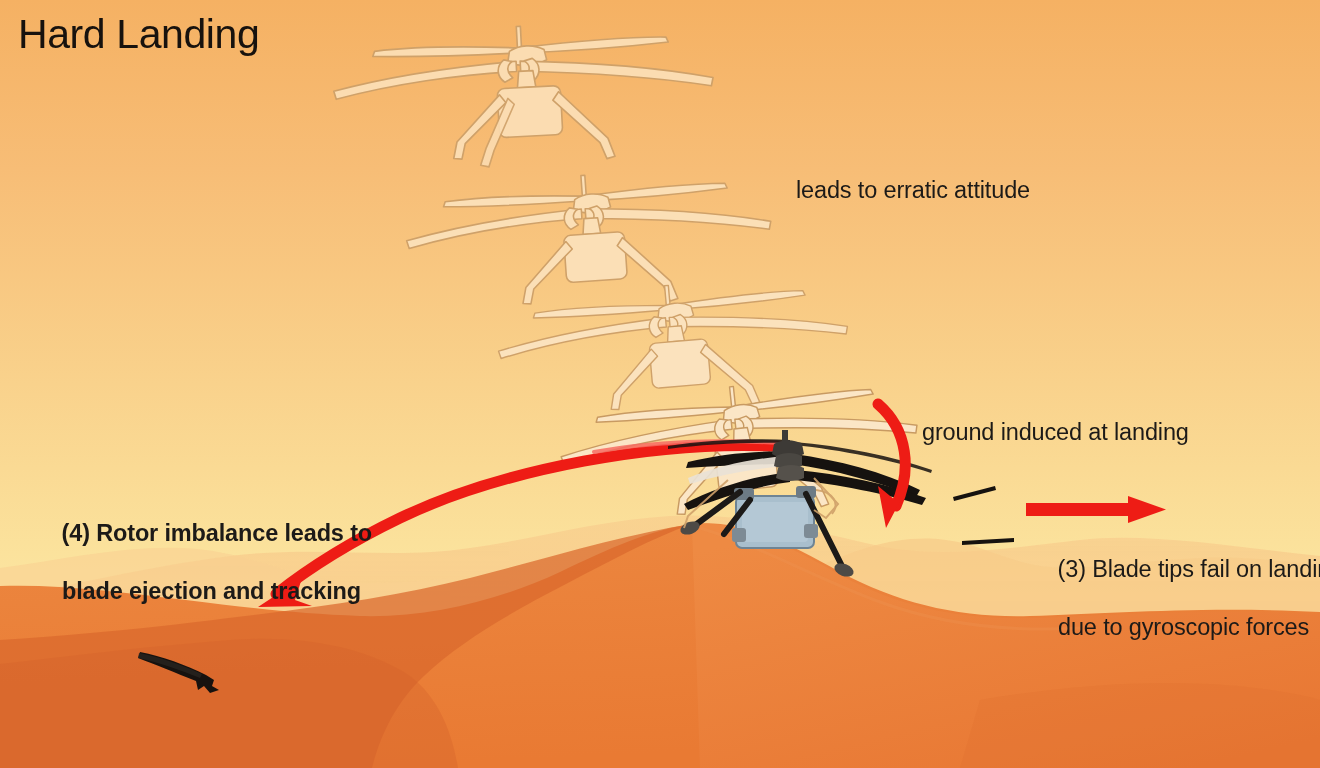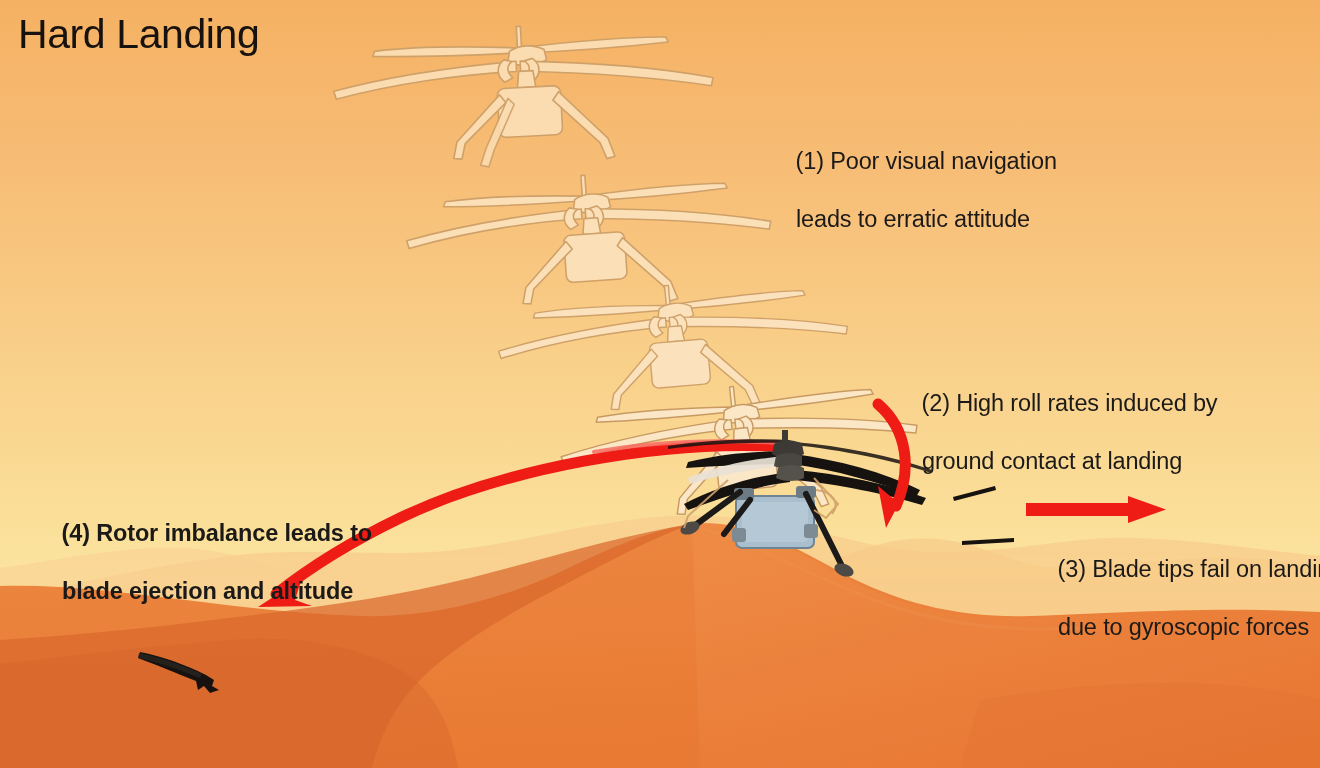--- a/index.html
+++ b/index.html
@@ -271,32 +271,30 @@
       <path d="M140,652 C162,656 186,665 206,675 L214,680 L212,686 L219,690 L210,693
                L204,686 L198,690 L196,681 C176,673 154,664 138,658 Z" fill="#17120f"></path>
       <path d="M139,653 C160,657 182,665 202,674 L200,678 C180,670 158,662 138,658 Z" fill="#2b2622" opacity="0.7"></path>
     </g>
 
   </svg>
 
   <div id="title">Hard Landing</div>
 
   <div class="label" id="label-1">
-    <span>(1) Poor visual navigation</span>
     <span class="hang">leads to erratic attitude</span>
   </div>
 
   <div class="label" id="label-2">
-    <span>(2) High roll rates induced by</span>
-    <span class="hang">ground contact at landing</span>
+    <span class="hang">ground induced at landing</span>
   </div>
 
   <div class="label" id="label-3">
     <span>(3) Blade tips fail on landing</span>
     <span class="hang">due to gyroscopic forces</span>
   </div>
 
   <div class="label" id="label-4">
     <span>(4) Rotor imbalance leads to</span>
-    <span class="hang">blade ejection and altitude</span>
+    <span class="hang">blade ejection and tracking</span>
   </div>
 
 </div>
 
 </body></html>

